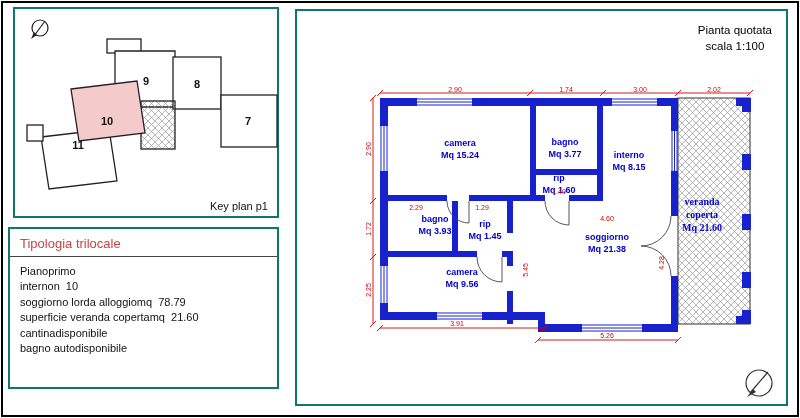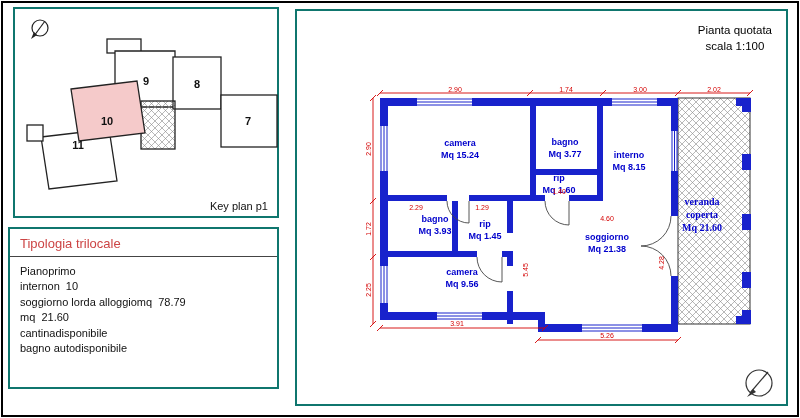--- a/index.html
+++ b/index.html
@@ -73,20 +73,21 @@
       </div>
       <div class="tip-row">
         <span class="tip-label">interno</span>
         <span class="tip-value">n  10</span>
       </div>
       <div class="tip-row">
         <span class="tip-label">soggiorno lorda alloggio</span>
         <span class="tip-value">mq  78.79</span>
       </div>
       <div class="tip-row">
+        <span class="tip-label">superficie veranda  coperta</span>
         <span class="tip-value">mq  21.60</span>
       </div>
       <div class="tip-row">
         <span class="tip-label">cantina</span>
         <span class="tip-value">disponibile</span>
       </div>
       <div class="tip-row">
         <span class="tip-label">bagno auto</span>
         <span class="tip-value">disponibile</span>
       </div>

